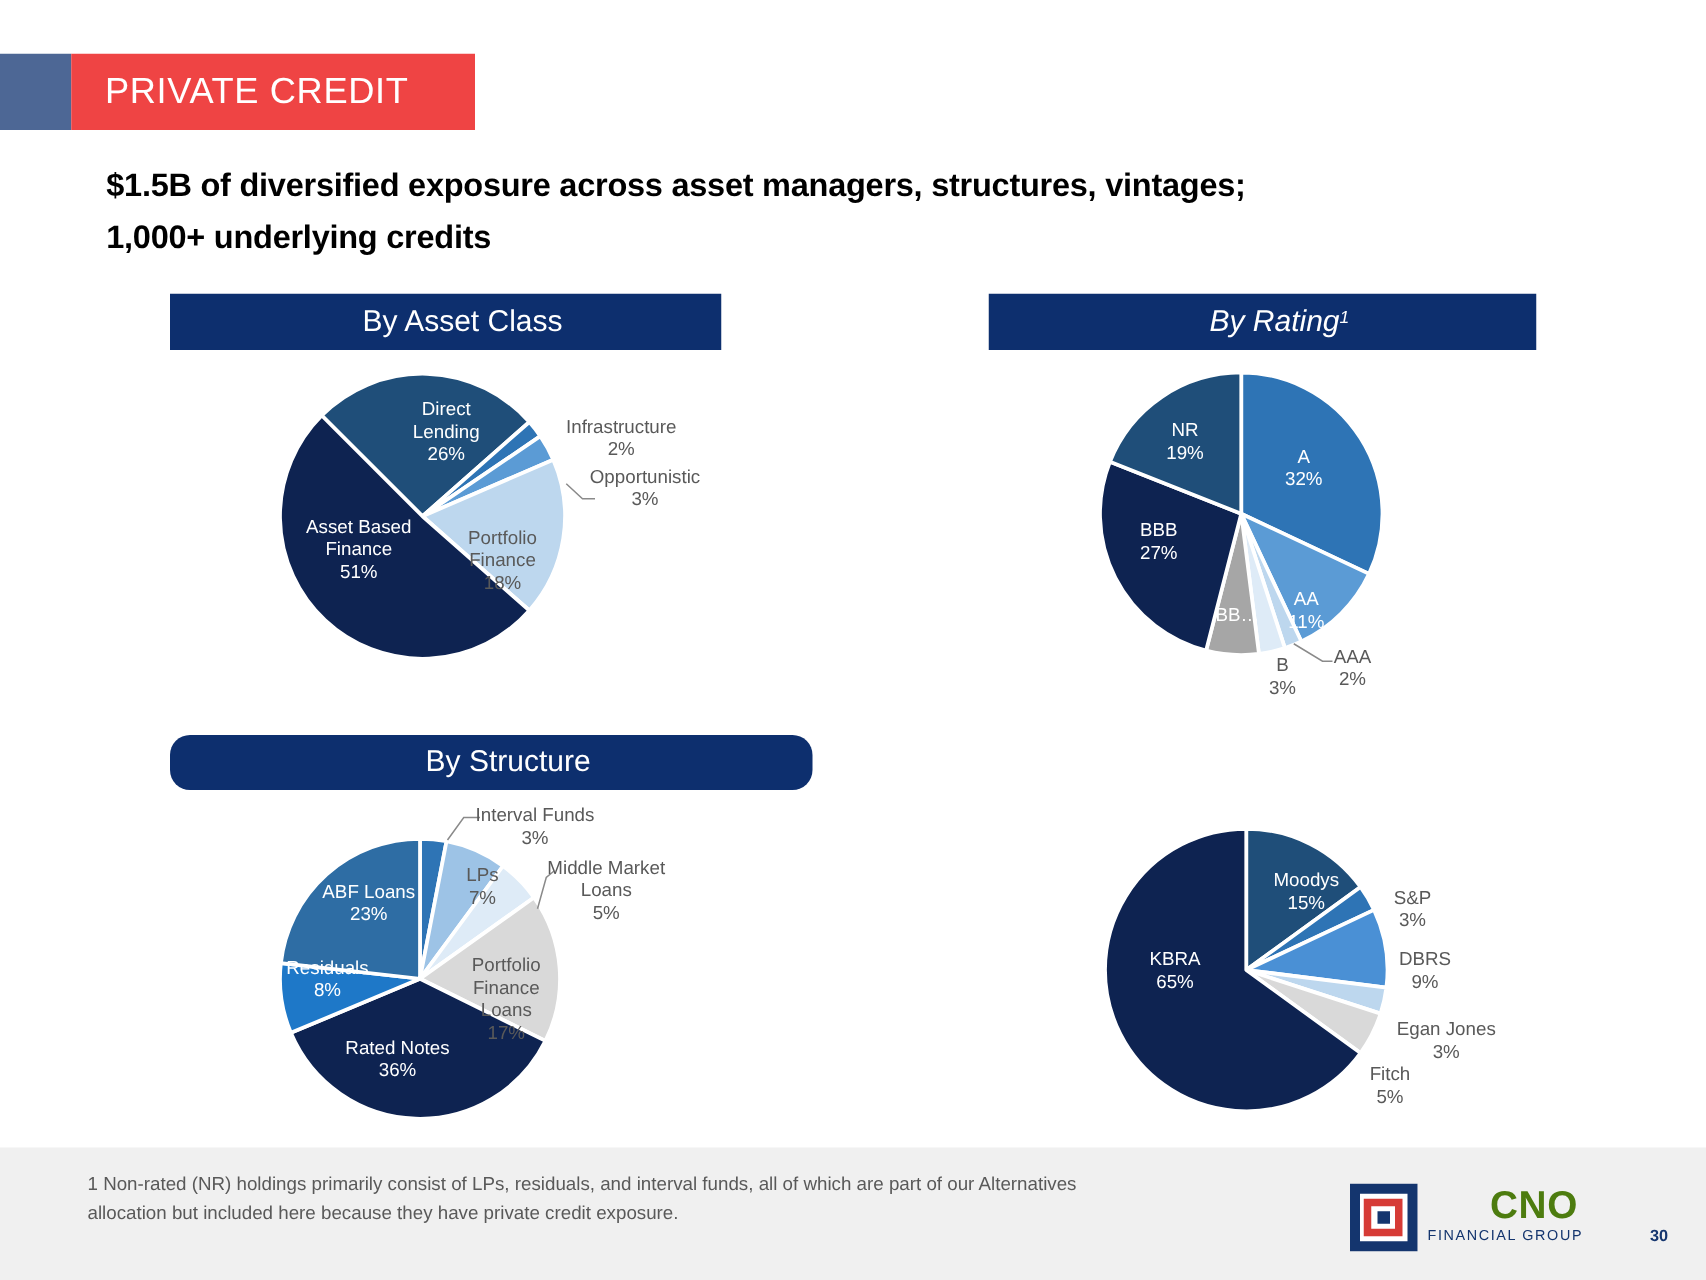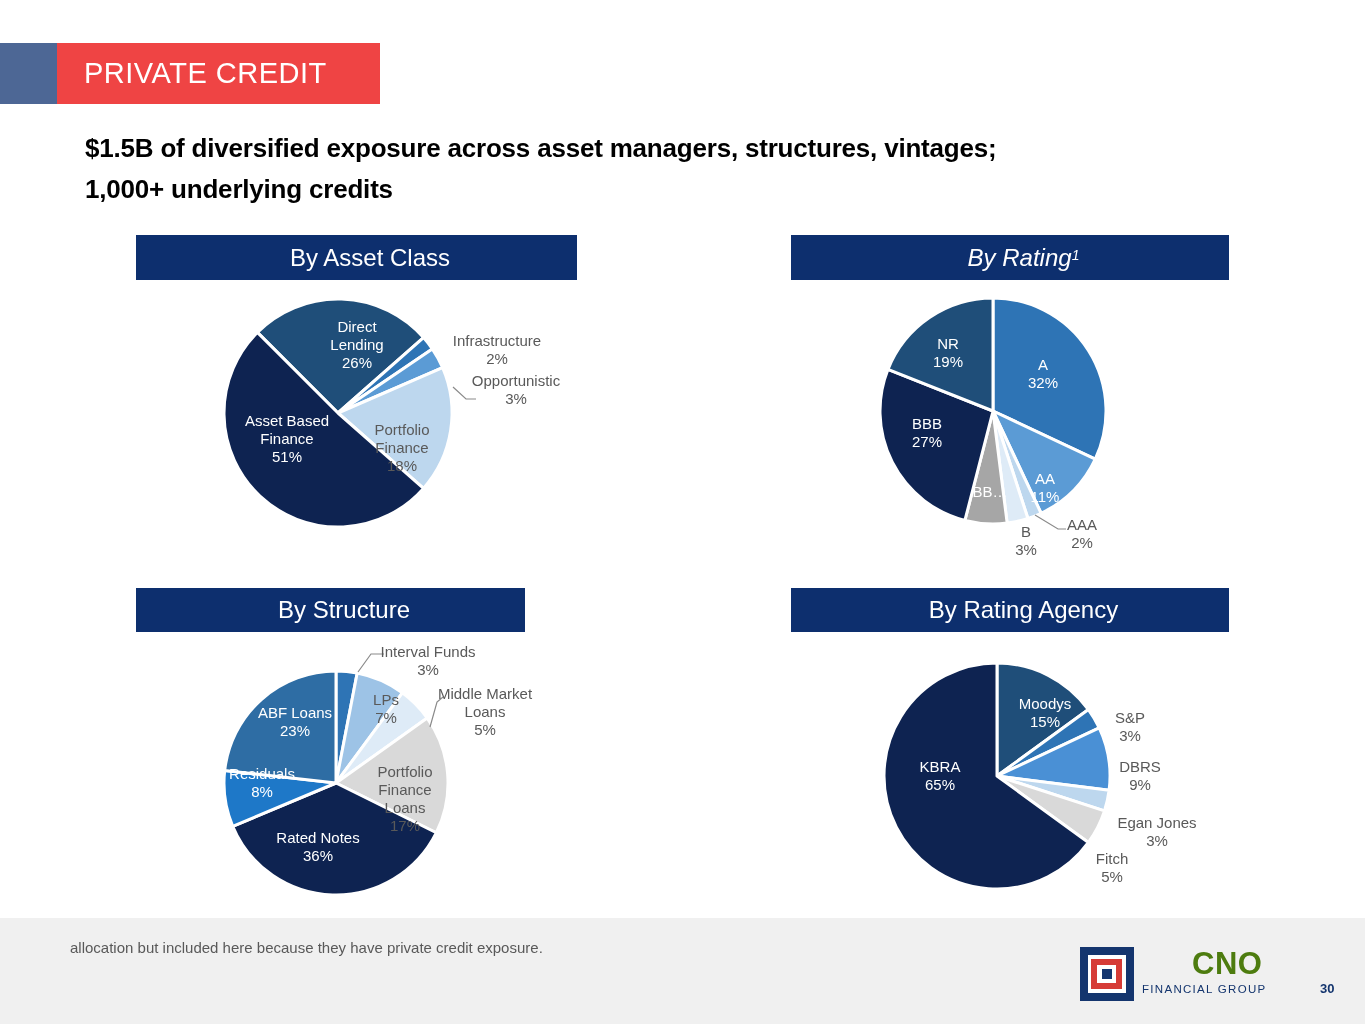--- a/index.html
+++ b/index.html
@@ -8,21 +8,21 @@
   .accent-square{position:absolute;left:0;top:43px;width:57px;height:61px;background:#4D6795;}
   .title-box{position:absolute;left:57px;top:43px;width:323px;height:61px;background:#ef4444;}
   .title-box .t{color:#ffffff;font-size:29px;line-height:61px;padding-left:27px;letter-spacing:.5px;}
   .headline{position:absolute;left:85px;top:128px;width:1180px;color:#000;
             font-size:26px;font-weight:bold;line-height:41px;letter-spacing:-.2px;}
   .chart-header{position:absolute;background:#0D2F6E;color:#fff;text-align:center;}
   .chart-header .ct{font-size:24px;margin-left:27px;}
   .chart-header sup{font-size:14px;vertical-align:super;line-height:0;}
   #hdr-c0{left:136px;top:235px;width:441px;height:45px;line-height:45px;}
   #hdr-c1{left:791px;top:235px;width:438px;height:45px;line-height:45px;font-style:italic;}
-  #hdr-c2{left:136px;top:588px;width:389px;height:44px;line-height:44px;}
+  #hdr-c2{left:136px;top:588px;width:514px;height:44px;line-height:44px;border-radius:16px;}
   #hdr-c3{left:791px;top:588px;width:438px;height:44px;line-height:44px;}
   svg.pie{position:absolute;pointer-events:none;}
   #pie-c0{left:136px;top:288px;}
   #pie-c1{left:790px;top:288px;}
   #pie-c2{left:136px;top:640px;}
   #pie-c3{left:790px;top:640px;}
   svg.pie text{font-family:"Liberation Sans", sans-serif;font-size:15px;}
   .footer-band{position:absolute;left:0;top:918px;width:1365px;height:106px;background:#F0F0F0;}
   .footnote{position:absolute;left:70px;top:936px;width:900px;color:#595959;
             font-size:15px;line-height:23px;}
@@ -48,21 +48,20 @@
   </div>
 
   <div class="headline">
     <div>$1.5B of diversified exposure across asset managers, structures, vintages;</div>
     <div>1,000+ underlying credits</div>
   </div>
 
   <div class="chart-header" id="hdr-c0"><span class="ct">By Asset Class</span><sup></sup></div>
   <div class="chart-header" id="hdr-c1"><span class="ct">By Rating</span><sup>1</sup></div>
   <div class="chart-header" id="hdr-c2"><span class="ct">By Structure</span><sup></sup></div>
-  <div class="chart-header" id="hdr-c3"><span class="ct">By Rating Agency</span><sup></sup></div>
 
   <svg class="pie" id="pie-c0" width="470" height="300">
       <path d="M202 125 L121.38982694473358 44.38982694473357 A114 114 0 0 1 287.5126619378724 49.61044735310371 Z" fill="#1F4E79" stroke="#ffffff" stroke-width="3" stroke-linejoin="round"></path>
       <path d="M202 125 L287.5126619378724 49.61044735310371 A114 114 0 0 1 296.28718546730005 60.92249492485712 Z" fill="#2E74B5" stroke="#ffffff" stroke-width="3" stroke-linejoin="round"></path>
       <path d="M202 125 L296.28718546730005 60.92249492485712 A114 114 0 0 1 306.62402732797386 79.72514046763503 Z" fill="#5B9BD5" stroke="#ffffff" stroke-width="3" stroke-linejoin="round"></path>
       <path d="M202 125 L306.62402732797386 79.72514046763503 A114 114 0 0 1 287.5126619378724 200.38955264689633 Z" fill="#BDD7EE" stroke="#ffffff" stroke-width="3" stroke-linejoin="round"></path>
       <path d="M202 125 L287.5126619378724 200.38955264689633 A114 114 0 1 1 121.38982694473357 44.389826944733585 Z" fill="#0E2351" stroke="#ffffff" stroke-width="3" stroke-linejoin="round"></path>
       <polyline points="317,99 330,111 340,111" fill="none" stroke="#8a8a8a" stroke-width="1.2"></polyline>
       <text x="221" y="44" fill="#ffffff" text-anchor="middle"><tspan x="221" y="44">Direct</tspan><tspan x="221" y="62">Lending</tspan><tspan x="221" y="80">26%</tspan></text>
       <text x="361" y="58" fill="#595959" text-anchor="middle"><tspan x="361" y="58">Infrastructure</tspan><tspan x="361" y="76">2%</tspan></text>
@@ -115,20 +114,21 @@
       <text x="255" y="69" fill="#ffffff" text-anchor="middle"><tspan x="255" y="69">Moodys</tspan><tspan x="255" y="87">15%</tspan></text>
       <text x="340" y="83" fill="#595959" text-anchor="middle"><tspan x="340" y="83">S&amp;P</tspan><tspan x="340" y="101">3%</tspan></text>
       <text x="350" y="132" fill="#595959" text-anchor="middle"><tspan x="350" y="132">DBRS</tspan><tspan x="350" y="150">9%</tspan></text>
       <text x="367" y="188" fill="#595959" text-anchor="middle"><tspan x="367" y="188">Egan Jones</tspan><tspan x="367" y="206">3%</tspan></text>
       <text x="322" y="224" fill="#595959" text-anchor="middle"><tspan x="322" y="224">Fitch</tspan><tspan x="322" y="242">5%</tspan></text>
       <text x="150" y="132" fill="#ffffff" text-anchor="middle"><tspan x="150" y="132">KBRA</tspan><tspan x="150" y="150">65%</tspan></text>
     </svg>
 
   <div class="footer-band"></div>
   <div class="footnote">
+    <div>1  Non-rated (NR) holdings primarily consist of LPs, residuals, and interval funds, all of which are part of our Alternatives</div>
     <div>allocation but included here because they have private credit exposure.</div>
   </div>
 
   <div class="logo">
     <div class="red"></div>
     <div class="dot"></div>
   </div>
   <div class="logo-cno">CNO</div>
   <div class="logo-fin">FINANCIAL GROUP</div>
   <div class="page-num">30</div>

